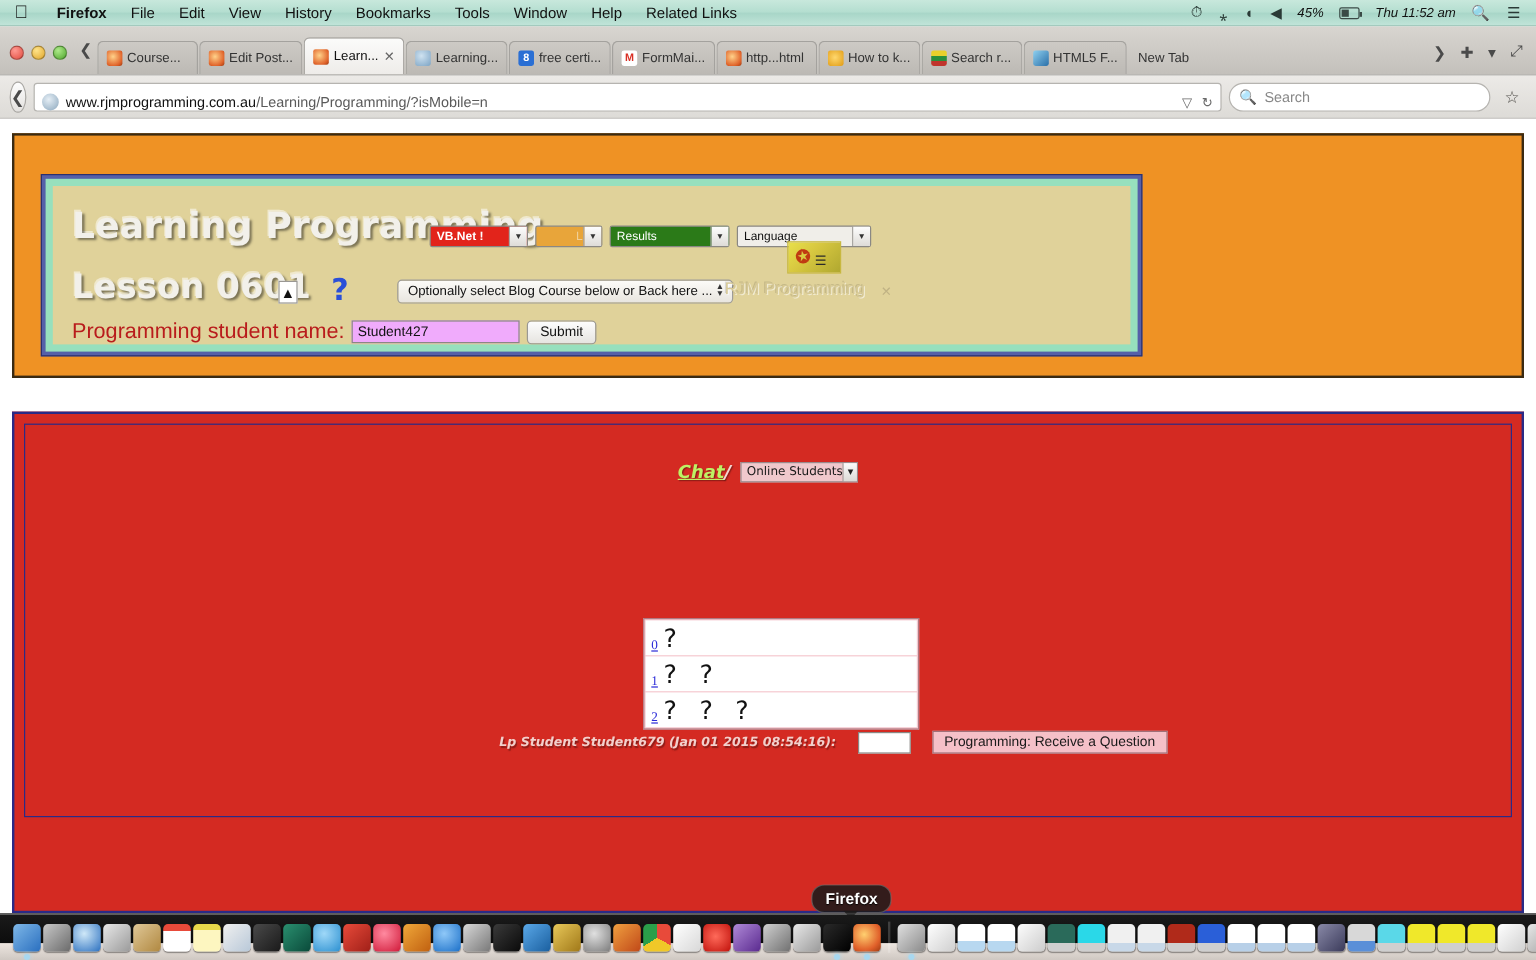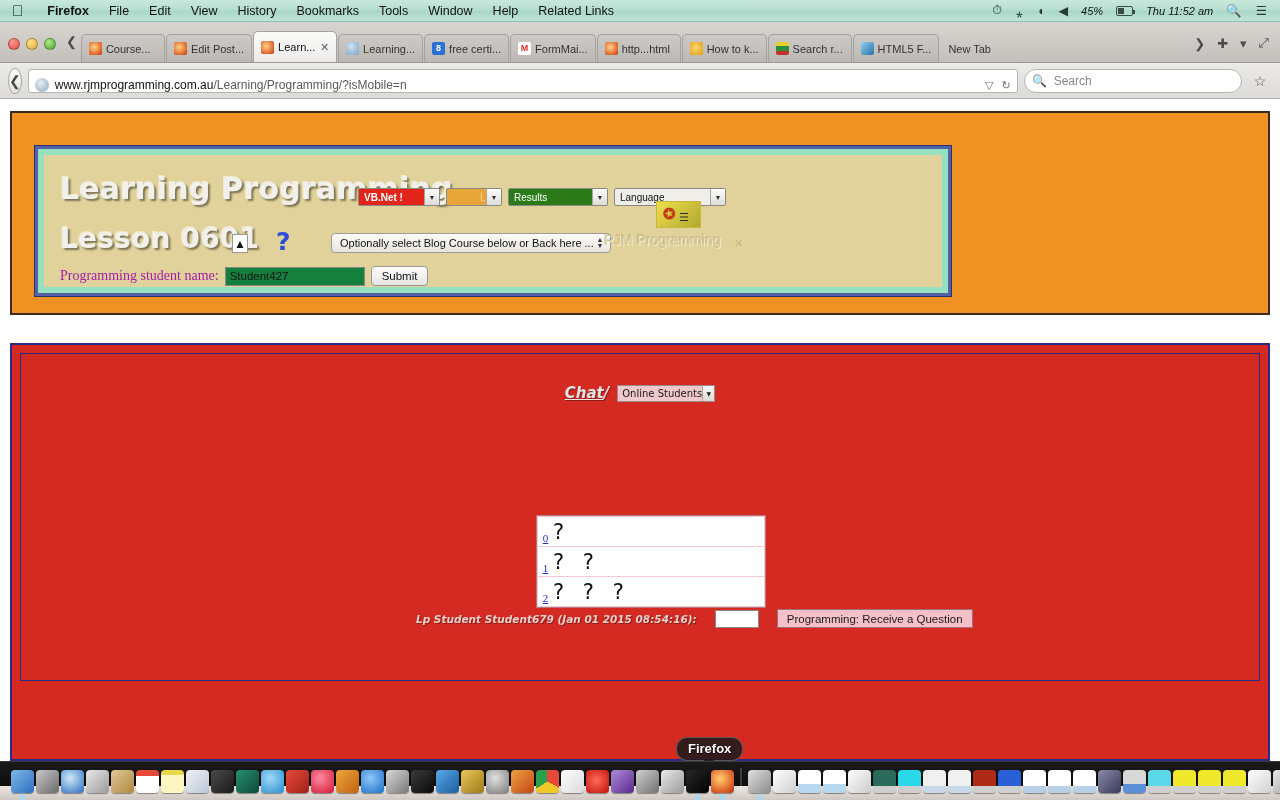--- a/index.html
+++ b/index.html
@@ -202,23 +202,23 @@
   #rjm-logo .mark2 { position:absolute; left: 22px; top: 9px; color:#2a2a2a; font-size: 11px; }
   #rjm-text {
     position:absolute; left: 560px; top: 77px; font-size: 14px;
     color: #d6c894;
     text-shadow: 1px 1px 0 rgba(255,255,255,.55), -1px -1px 0 rgba(0,0,0,.12);
     white-space:nowrap;
   }
   #rjm-close { position:absolute; left: 690px; top: 82px; font-size: 11px; color:#c0b284; }
 
   #namerow { position:absolute; left: 16px; top: 111px; display:flex; align-items:center; gap:6px; }
-  #namelabel { font-family:Liberation Serif, serif; font-size: 14px; color:#a21caf; }
+  #namelabel { font-family:Liberation Sans, sans-serif; font-size: 18px; color:#b91c1c; }
   #nameinput {
-    width: 140px; height: 19px; background:#15803d; border: 1px solid #8a8884;
+    width: 140px; height: 19px; background:#f0abfc; border: 1px solid #8a8884;
     font-size: 11.5px; color:#111; padding: 0 4px; display:flex; align-items:center;
   }
   #submitbtn {
     height: 20px; padding: 0 10px; font-size: 11.5px; color:#111;
     background: linear-gradient(to bottom,#fdfdfd,#e6e4e0);
     border: 1px solid #9a9894; border-radius: 4px;
     display:flex; align-items:center;
   }
 
   
@@ -232,21 +232,21 @@
   }
   #welcome-line {
     position:absolute; left: 0; right: 0; top: 30px;
     display:flex; align-items:center; justify-content:center; gap:0px;
     font-family:"DejaVu Sans", sans-serif;
     font-size: 15px; font-weight: bold; font-style: italic;
     color: #f2d8d4;
     text-shadow: 1px 1px 1px rgba(0,0,0,.35);
   }
   #welcome-line .chat {
-    color: #e5e5e5; text-decoration: underline; font-style: italic; font-weight:bold;
+    color: #bef264; text-decoration: underline; font-style: italic; font-weight:bold;
   }
   #online-select {
     margin-left: 8px; height: 17px; width: 98px;
     background: #f0c8cc; border: 1px solid #9a8a8c;
     display:flex; align-items:center; font-size: 10px;
     font-style: normal; font-weight: normal; color:#1a1a1a;
     text-shadow:none;
   }
   #online-select .os-t { padding-left: 4px; flex: 1; white-space:nowrap; }
   #online-select .os-a {

